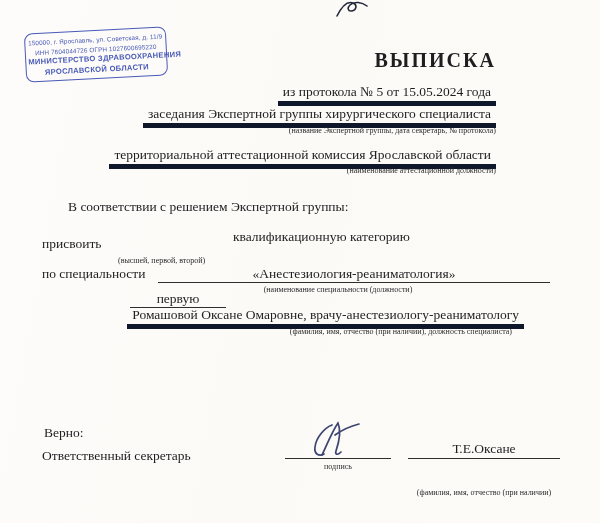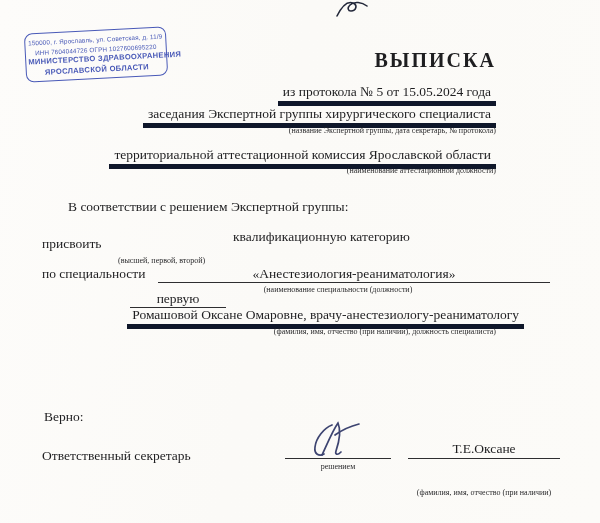--- a/index.html
+++ b/index.html
@@ -71,31 +71,31 @@
 
 <div class="abs main" style="left:42px;top:266px;">по специальности</div>
 <div class="abs main blankline" style="left:158px;top:266px;width:392px;height:16px;">
   <span>«Анестезиология-реаниматология»</span>
 </div>
 <div class="abs cap" style="left:142px;top:285px;width:392px;text-align:center;">(наименование специальности (должности)</div>
 
 <div class="abs center main" style="top:307px;margin-left:28px;">
   <span class="u">Ромашовой Оксане Омаровне, врачу-анестезиологу-реаниматологу</span>
 </div>
-<div class="abs center cap" style="top:327px;">(фамилия, имя, отчество (при наличии), должность специалиста)</div>
+<div class="abs center cap" style="top:327px;margin-left:16px;">(фамилия, имя, отчество (при наличии), должность специалиста)</div>
 
-<div class="abs main" style="left:44px;top:409px;">Верно:</div>
+<div class="abs main" style="left:44px;top:425px;">Верно:</div>
 <div class="abs main" style="left:42px;top:448px;">Ответственный секретарь</div>
 
 <svg class="abs" style="left:302px;top:418px;" width="78" height="44" viewBox="0 0 78 44">
   <g fill="none" stroke="#3d4470" stroke-width="1.7" stroke-linecap="round">
     <path d="M30,7 C22,10 14,20 13,29 C12,36 17,39 22,36"></path>
     <path d="M20,37 C26,24 31,12 36,5 C39,12 37,24 34,33 C33,36 35,38 39,34"></path>
     <path d="M33,17 C40,12 49,8 57,6"></path>
   </g>
 </svg>
 <div class="abs" style="left:285px;top:437px;width:106px;height:21px;border-bottom:1px solid #2e2e30;"></div>
-<div class="abs cap siglineCap" style="left:285px;top:462px;width:106px;">решением</div>
+<div class="abs cap siglineCap" style="left:285px;top:462px;width:106px;">подпись</div>
 
 <div class="abs main blankline" style="left:408px;top:441px;width:152px;height:17px;">
   <span>Т.Е.Оксане</span>
 </div>
 <div class="abs cap siglineCap" style="left:398px;top:461px;width:172px;margin-top:27px;">(фамилия, имя, отчество (при наличии)</div>
 
 </body></html>

